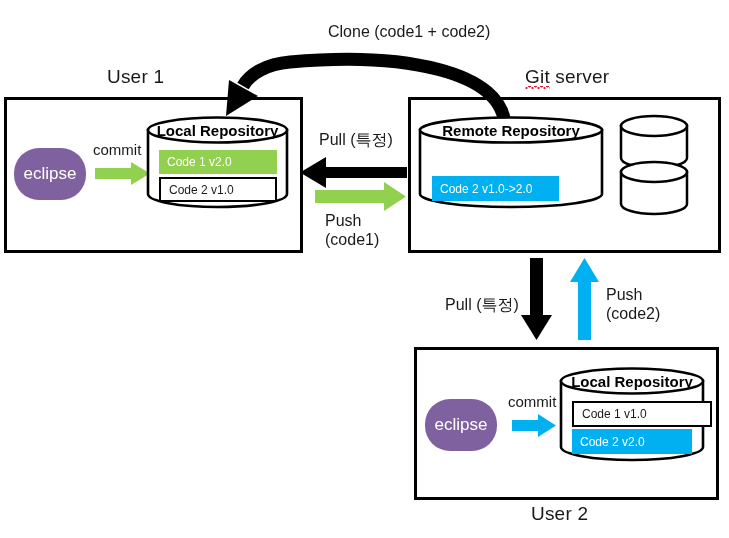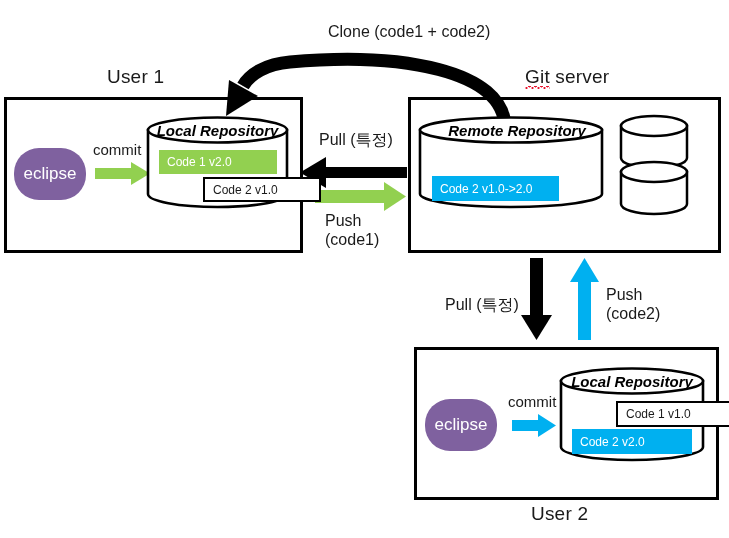--- a/index.html
+++ b/index.html
@@ -36,30 +36,30 @@
     display:flex;align-items:center;justify-content:center;
     font-size:17px;
     border-radius:25px;
   }
 
   
   .cyl{position:absolute;}
   .cyl svg{position:absolute;left:0;top:0;overflow:visible;}
   .cyl-title{
     position:absolute;left:0;width:100%;text-align:center;
-    font-weight:bold;font-size:15px;color:#000;z-index:3;white-space:nowrap;font-style:italic;
+    font-weight:bold;font-size:15px;color:#000;z-index:3;white-space:nowrap;
   }
   .code-row{
     position:absolute;box-sizing:border-box;z-index:3;
     display:flex;align-items:center;
     font-size:12px;padding-left:8px;white-space:nowrap;
   }
   .code-green{background:#92d050;color:#ffffff;}
   .code-blue{background:#00b0f0;color:#ffffff;}
-  .code-plain{background:#ffffff;color:#1a1a1a;border:2px solid #000;margin-left:44px;}
+  .code-plain{background:#ffffff;color:#1a1a1a;border:2px solid #000;}
 
   
   .flow-lbl{position:absolute;font-size:16px;color:#1a1a1a;white-space:nowrap;line-height:1.2;}
   .commit-lbl{position:absolute;font-size:15px;color:#1a1a1a;white-space:nowrap;}
 </style>
 </head>
 <body>
 
 <div id="stage">
 
@@ -129,21 +129,21 @@
     <div class="code-row code-green" style="left:13px;top:34px;width:118px;height:24px;">Code 1  v2.0</div>
     <div class="code-row code-plain" style="left:13px;top:61px;width:118px;height:25px;">Code 2  v1.0</div>
   </div>
 
   <div class="panel-title" style="left:525px;top:66px;">
     <span class="spell-err">Git</span><span> server</span>
   </div>
 
   <div class="panel" style="left:408px;top:97px;width:313px;height:156px;"></div>
 
-  <div class="cyl" style="left:418px;top:116px;width:186px;height:92px;padding-left:12px;">
+  <div class="cyl" style="left:418px;top:116px;width:186px;height:92px;">
     <svg width="186" height="92" viewBox="0 0 186 92">
       <path d="M 2,14 L 2,78 A 91,13 0 0 0 184,78 L 184,14 Z" fill="#ffffff" stroke="#000" stroke-width="2.6"></path>
       <ellipse cx="93" cy="14" rx="91" ry="12.5" fill="#ffffff" stroke="#000" stroke-width="2.6"></ellipse>
     </svg>
     <div class="cyl-title" style="top:6px;">Remote Repository</div>
     <div class="code-row code-blue" style="left:14px;top:60px;width:127px;height:25px;">Code 2  v1.0-&gt;2.0</div>
   </div>
 
   <div class="panel" style="left:414px;top:347px;width:305px;height:153px;"></div>
 

